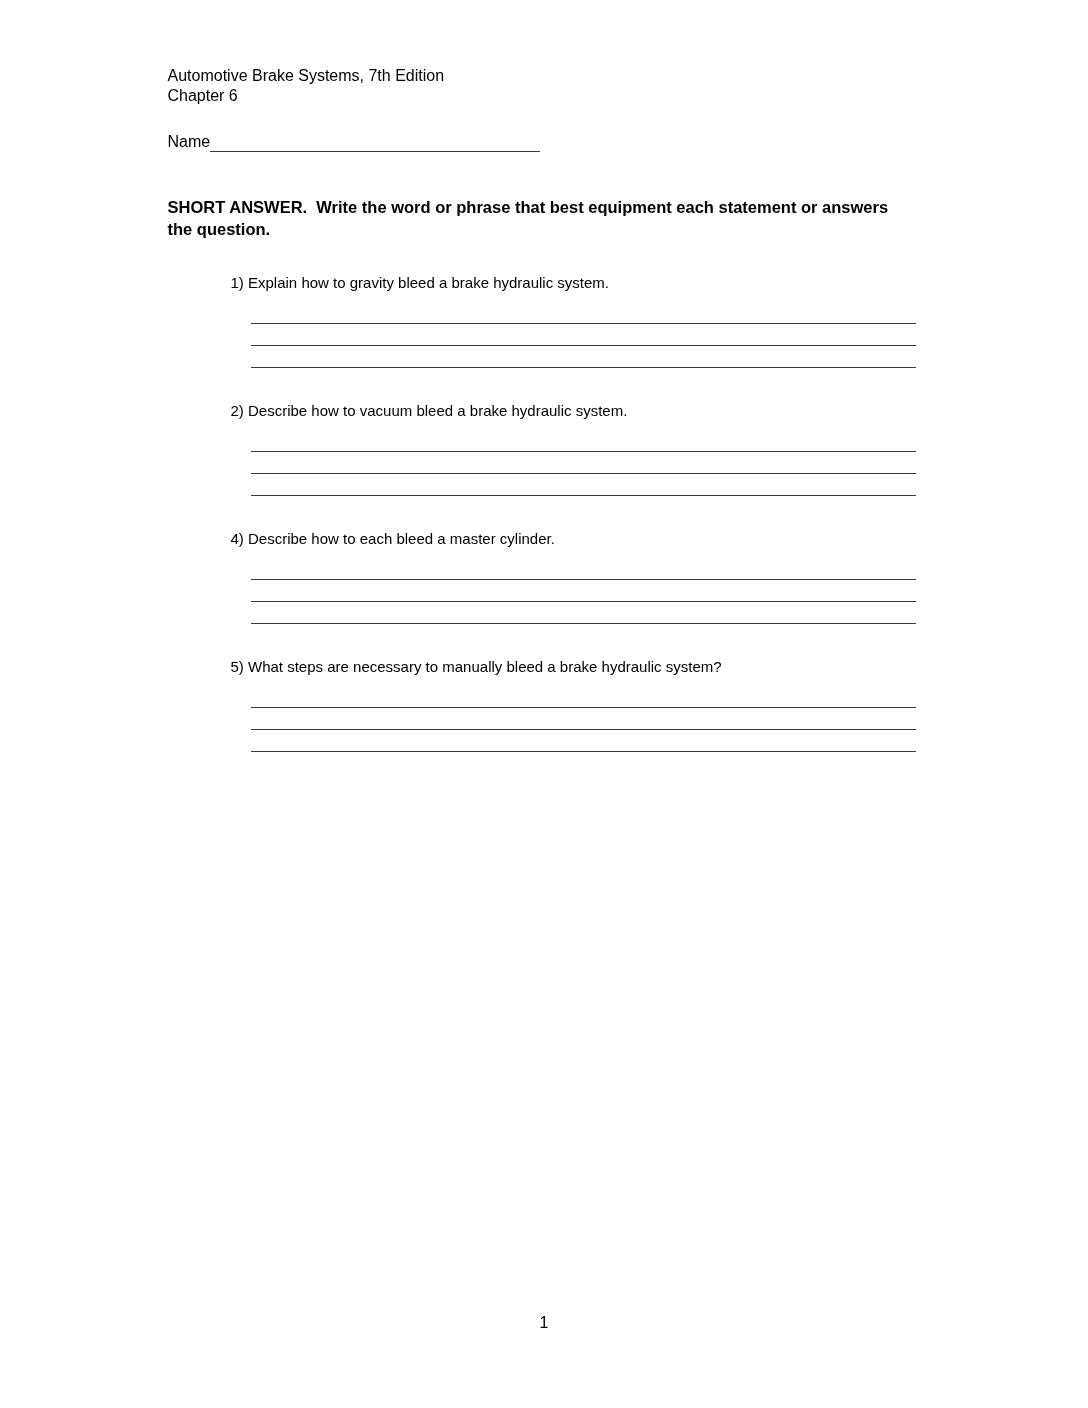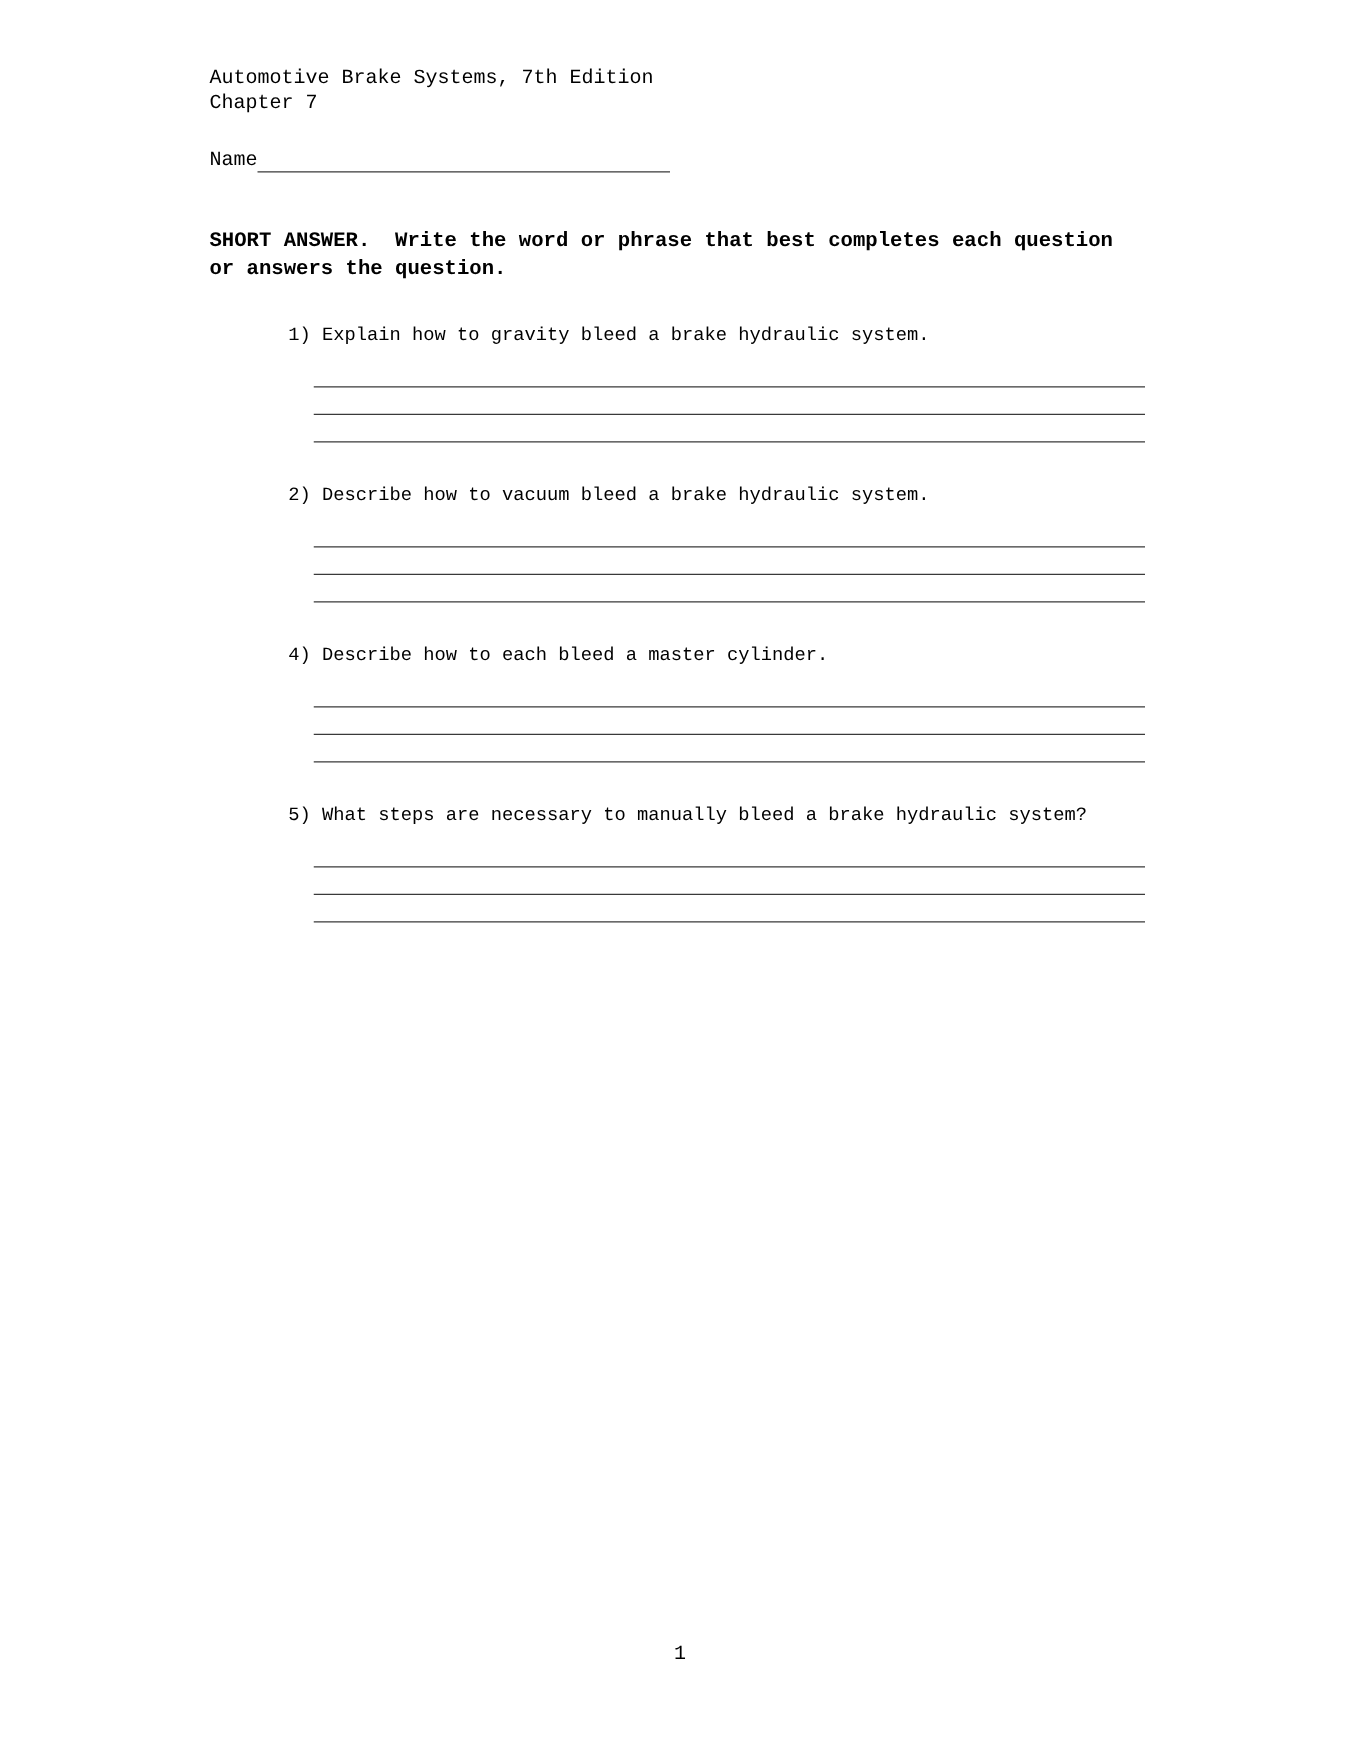--- a/index.html
+++ b/index.html
@@ -3,23 +3,23 @@
 <meta charset="utf-8">
 <style>
   * { margin: 0; padding: 0; box-sizing: border-box; }
   html, body { background: #ffffff; }
   .page {
     position: relative;
     width: 883px;
     height: 1408px;
     margin: 0 auto;
     background: #ffffff;
-    font-family: Liberation Mono, monospace;
+    font-family: Liberation Sans, sans-serif;
     color: #000000;
-    padding: 52px 70px 0 65px;
+    padding: 66px 70px 0 65px;
   }
   .doc-header { line-height: 20px; font-size: 16px; }
   .name-row {
     margin-top: 26px;
     display: flex;
     font-size: 16px;
     line-height: 20px;
   }
   .name-underline {
     display: inline-block;
@@ -59,29 +59,29 @@
     font-size: 16px;
   }
 </style>
 </head>
 <body>
 
 <div class="page">
 
   <div class="doc-header">
     <div>Automotive Brake Systems, 7th Edition</div>
-    <div>Chapter 7</div>
+    <div>Chapter 6</div>
   </div>
 
   <div class="name-row">
     <span>Name</span>
       <span class="name-underline"></span>
   </div>
 
-  <div class="section-heading">SHORT ANSWER.  Write the word or phrase that best completes each question or answers the question.</div>
+  <div class="section-heading">SHORT ANSWER.  Write the word or phrase that best equipment each statement or answers the question.</div>
 
   <div class="question">
     <div class="question-title">
       <span>1)</span>
       <span>Explain how to gravity bleed a brake hydraulic system.</span>
     </div>
     <div class="answer-lines">
       <div class="answer-line"></div>
       <div class="answer-line"></div>
       <div class="answer-line"></div>

